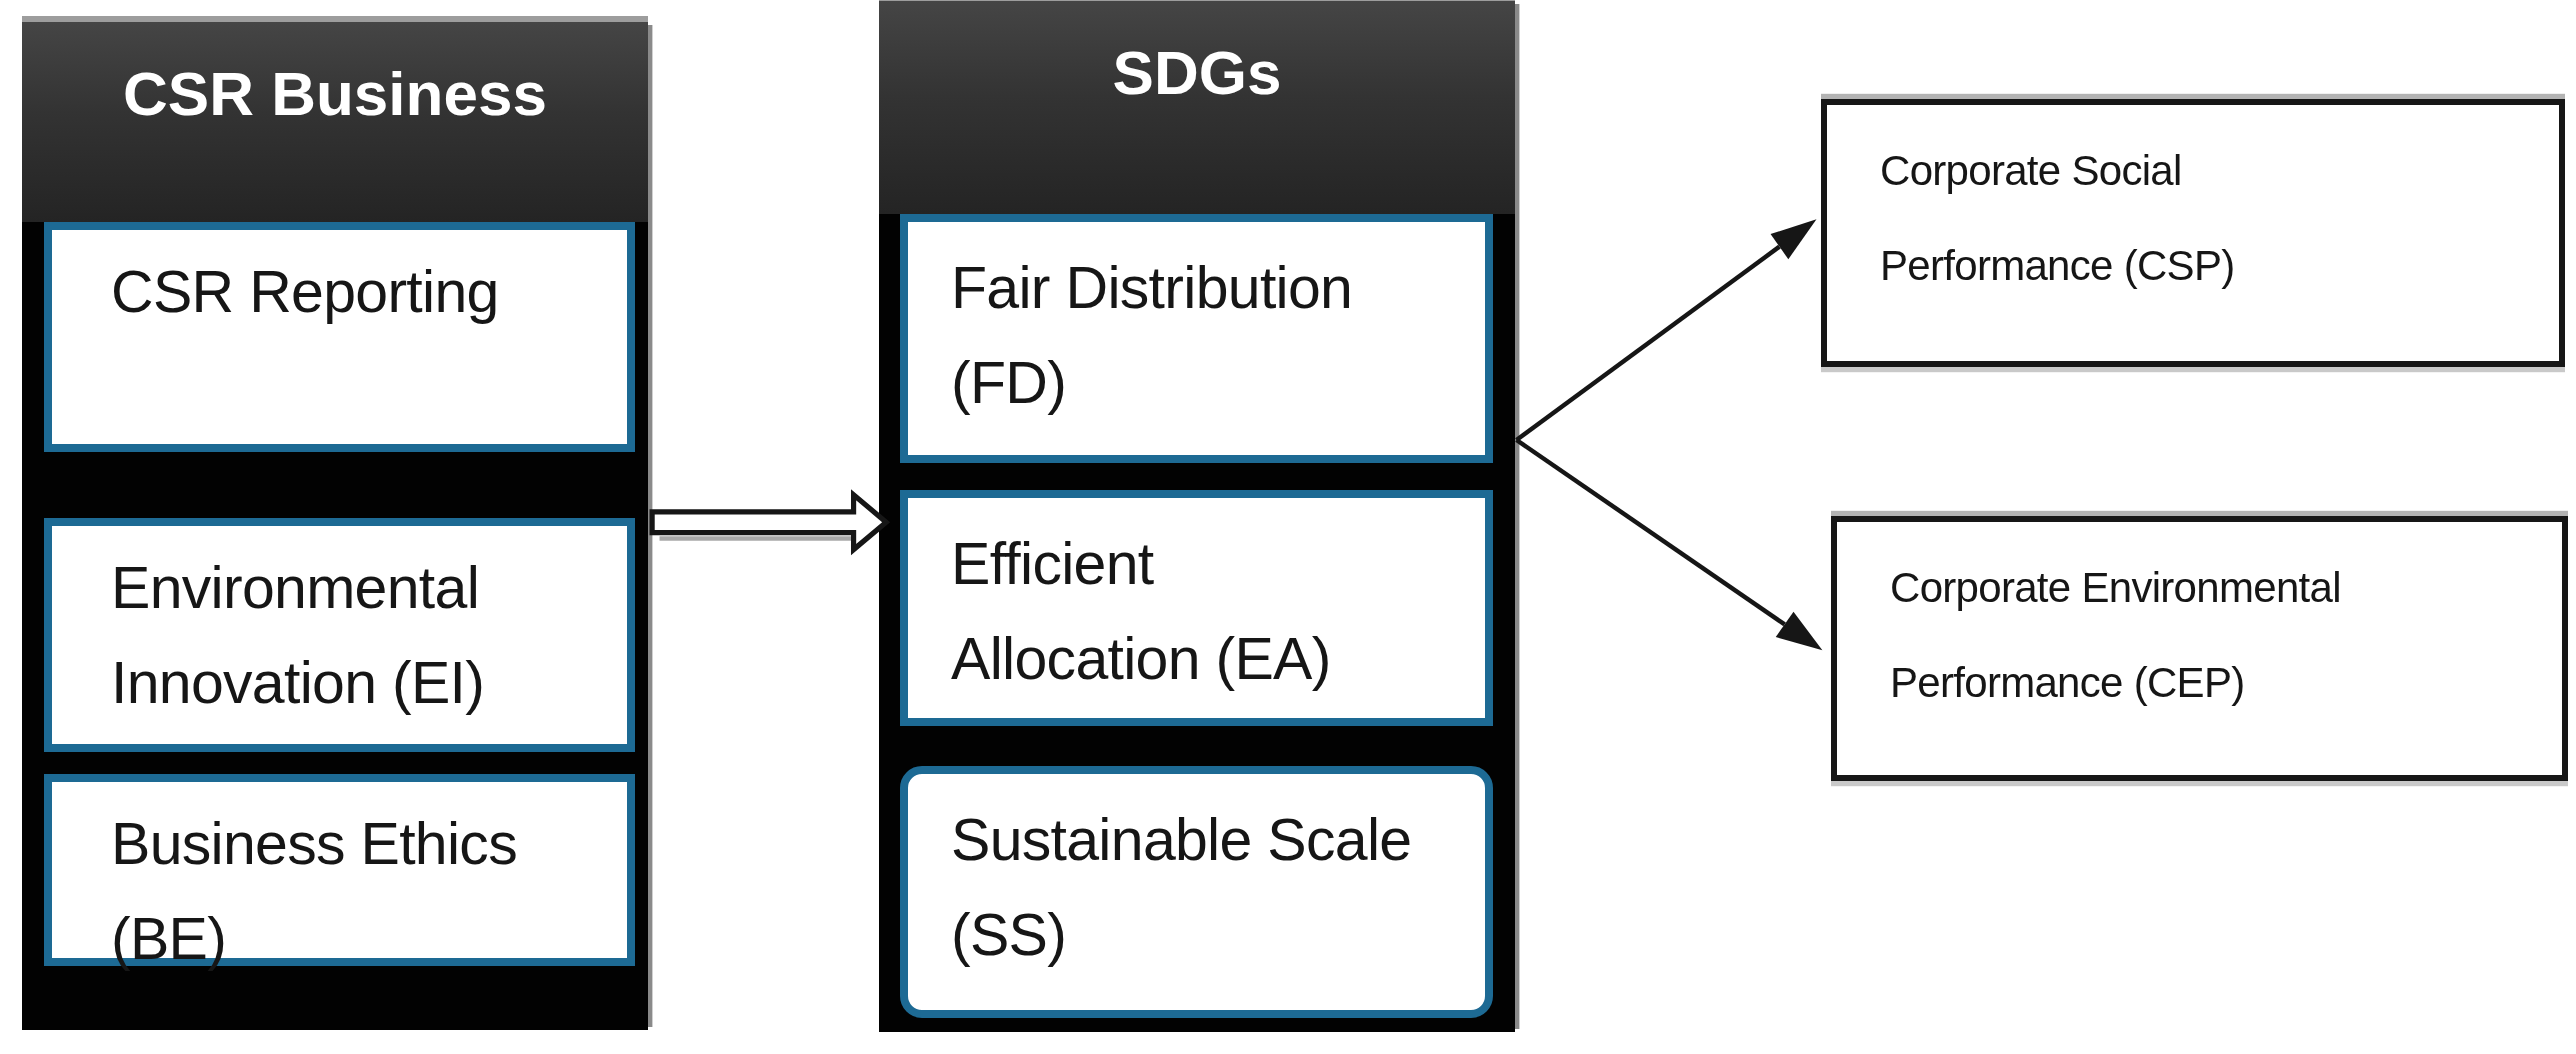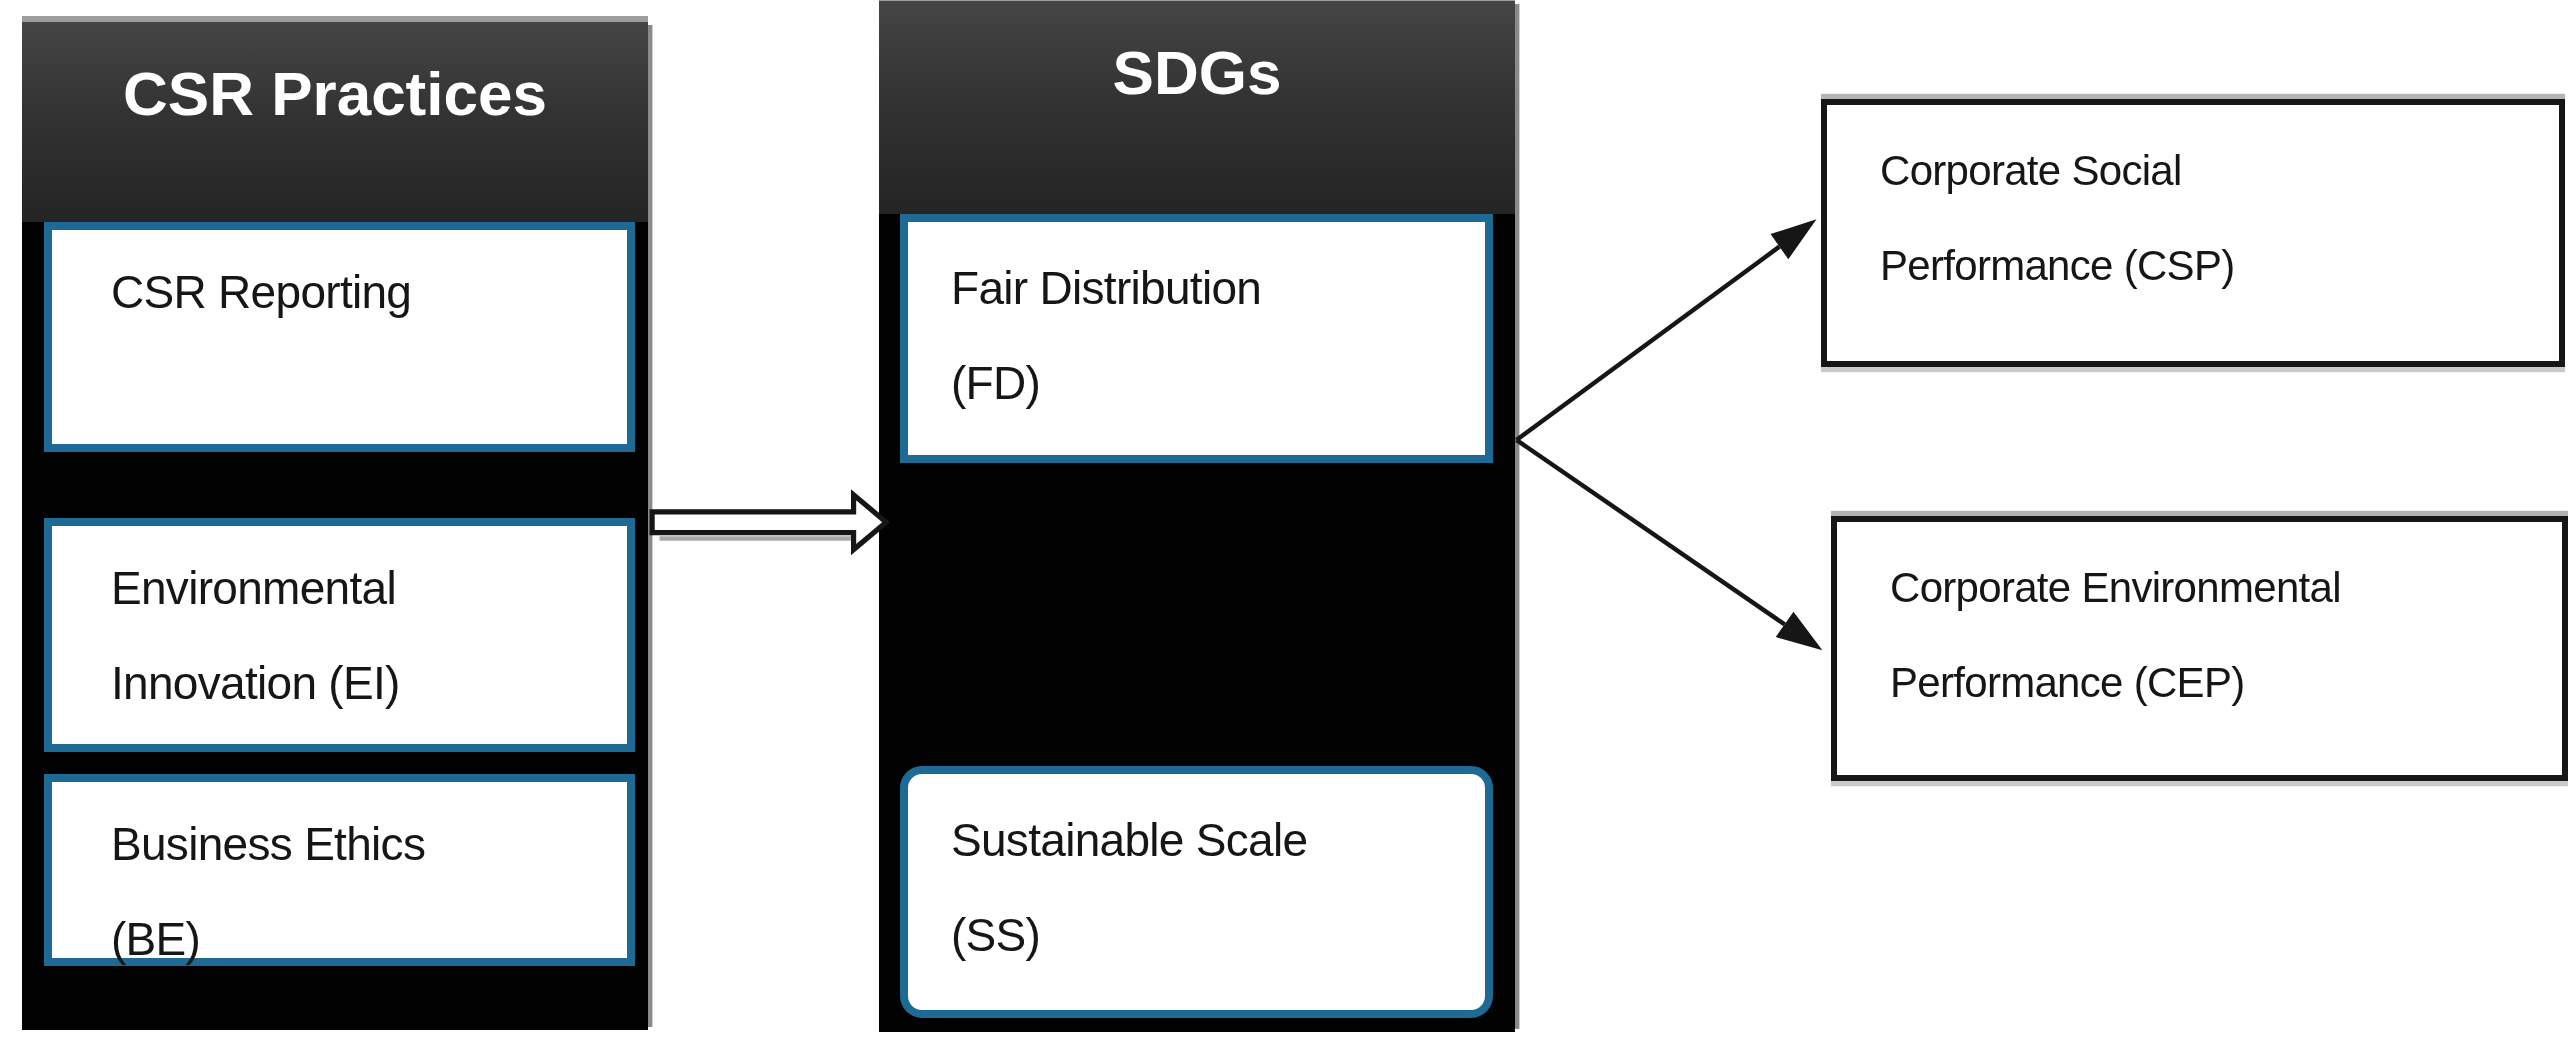--- a/index.html
+++ b/index.html
@@ -18,21 +18,21 @@
     position:absolute;left:0;top:0;width:100%;
     background:linear-gradient(180deg,#454545 0%,#333333 45%,#242424 100%);
     color:#ffffff;font-weight:bold;font-size:62px;letter-spacing:0;
     text-align:center;box-sizing:border-box;padding-top:36px;
   }
   #col-csr .col-header{height:200px;}
   #col-sdgs .col-header{height:213px;}
   .cell{
     position:absolute;box-sizing:border-box;background:#ffffff;
     border:8.1px solid #1d6a94;color:#161616;
-    font-size:46px;line-height:95px;letter-spacing:-0.7px;
+    font-size:59px;line-height:95px;letter-spacing:-0.7px;
     padding:15px 15px 0 59px;
   }
   #col-csr .cell{left:22px;width:591px;}
   #col-sdgs .cell{left:21px;width:593px;padding-left:43px;padding-top:19px;}
   #cell-csr-reporting{top:200px;height:230px;}
   #cell-env-innovation{top:496px;height:234px;}
   #cell-business-ethics{top:752px;height:192px;}
   #cell-fair-distribution{top:213px;height:249px;}
   #cell-efficient-allocation{top:489px;height:236px;}
   #cell-sustainable-scale{top:765px;height:252px;border-radius:22px;}
@@ -49,21 +49,21 @@
   #box-cep{left:1831px;top:516px;width:737px;height:265px;}
   
   .arrows{position:absolute;left:0;top:0;width:2576px;height:1054px;pointer-events:none;}
 </style>
 </head>
 <body>
 
 <div class="canvas">
 
   <section class="col" id="col-csr">
-    <div class="col-header">CSR Practices</div>
+    <div class="col-header">CSR Business</div>
 
     <div class="cell" id="cell-csr-reporting">
       <span class="ln">CSR Reporting</span>
       <span class="ln"></span>
     </div>
     <div class="cell" id="cell-env-innovation">
       <span class="ln">Environmental</span>
       <span class="ln">Innovation (EI)</span>
     </div>
     <div class="cell" id="cell-business-ethics">
@@ -71,20 +71,24 @@
       <span class="ln">(BE)</span>
     </div>
   </section>
 
   <section class="col" id="col-sdgs">
     <div class="col-header">SDGs</div>
 
     <div class="cell" id="cell-fair-distribution">
       <span class="ln">Fair Distribution</span>
       <span class="ln">(FD)</span>
+    </div>
+    <div class="cell" id="cell-efficient-allocation">
+      <span class="ln">Efficient</span>
+      <span class="ln">Allocation (EA)</span>
     </div>
     <div class="cell" id="cell-sustainable-scale">
       <span class="ln">Sustainable Scale</span>
       <span class="ln">(SS)</span>
     </div>
   </section>
 
   <div class="outcome" id="box-csp">
     <span class="ln">Corporate Social</span>
     <span class="ln">Performance (CSP)</span>

